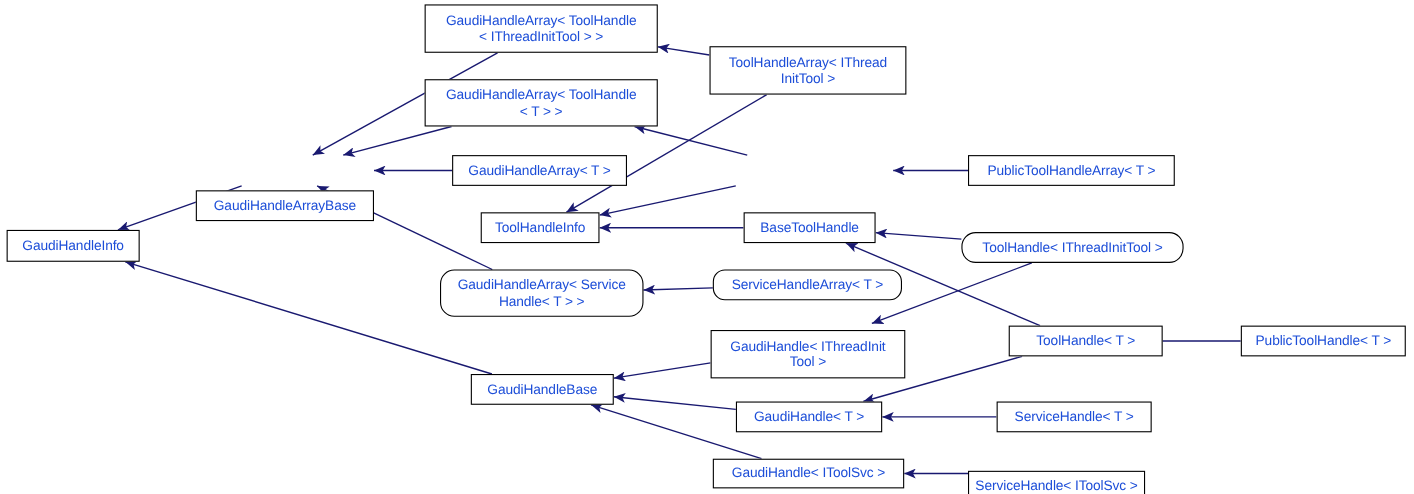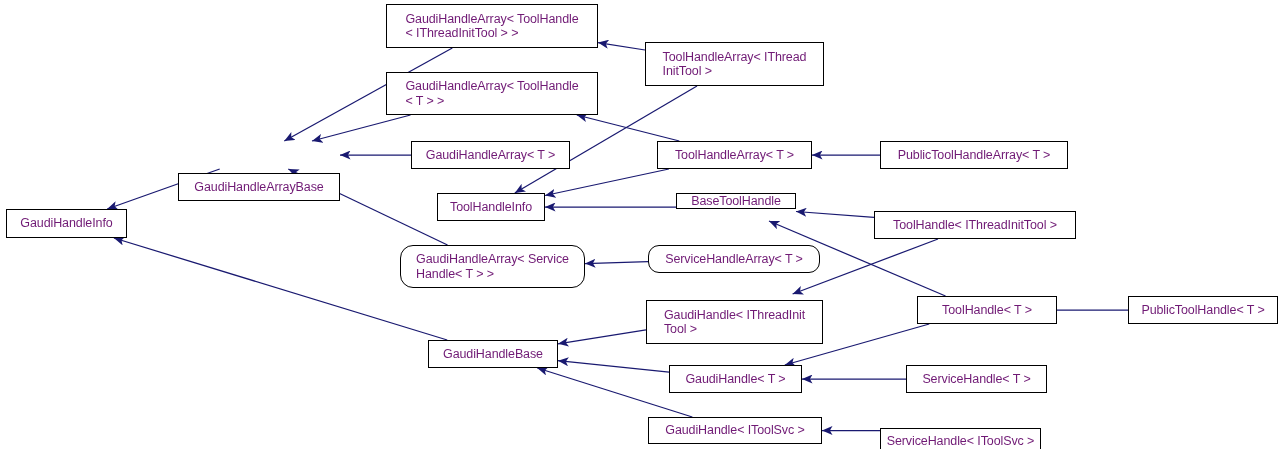--- a/index.html
+++ b/index.html
@@ -22,27 +22,27 @@
     top: 0;
     width: 1285px;
     height: 449px;
     pointer-events: none;
   }
   .node {
     position: absolute;
     box-sizing: border-box;
     border: 1px solid #000000;
     background: #ffffff;
-    color: #701a75;
+    color: #1d4ed8;
     font-size: 12.5px;
     line-height: 14.5px;
     display: flex;
     align-items: center;
     justify-content: center;
-    text-align: left;
+    text-align: center;
     white-space: pre-line;
     letter-spacing: -0.1px;
     z-index: 2;
   }
 </style>
 </head>
 <body>
 
 <div id="diagram">
 
@@ -80,26 +80,25 @@
   </svg>
 
   <div class="node" style="left: 386px; top: 4px; width: 212px; height: 44px;">GaudiHandleArray&lt; ToolHandle
 &lt; IThreadInitTool &gt; &gt;</div>
   <div class="node" style="left: 645px; top: 42px; width: 179px; height: 44px;">ToolHandleArray&lt; IThread
 InitTool &gt;</div>
   <div class="node" style="left: 386px; top: 72px; width: 212px; height: 43px;">GaudiHandleArray&lt; ToolHandle
 &lt; T &gt; &gt;</div>
   <div class="node" style="left: 178px; top: 141px; width: 162px; height: 28px; margin-top: 32px;">GaudiHandleArrayBase</div>
   <div class="node" style="left: 411px; top: 141px; width: 159px; height: 28px;">GaudiHandleArray&lt; T &gt;</div>
-  <div class="node" style="left: 657px; top: 141px; width: 155px; height: 28px;">ToolHandleArray&lt; T &gt;</div>
   <div class="node" style="left: 880px; top: 141px; width: 188px; height: 28px;">PublicToolHandleArray&lt; T &gt;</div>
   <div class="node" style="left: 6px; top: 209px; width: 121px; height: 29px;">GaudiHandleInfo</div>
   <div class="node" style="left: 437px; top: 193px; width: 108px; height: 28px;">ToolHandleInfo</div>
-  <div class="node" style="left: 676px; top: 193px; width: 120px; height: 16px;">BaseToolHandle</div>
-  <div class="node" style="left: 874px; top: 211px; width: 202px; height: 28px;">ToolHandle&lt; IThreadInitTool &gt;</div>
+  <div class="node" style="left: 676px; top: 193px; width: 120px; height: 28px;">BaseToolHandle</div>
+  <div class="node" style="left: 874px; top: 211px; width: 202px; height: 28px; border-radius: 13px;">ToolHandle&lt; IThreadInitTool &gt;</div>
   <div class="node" style="left: 400px; top: 245px; width: 185px; height: 43px; border-radius: 13px;">GaudiHandleArray&lt; Service
 Handle&lt; T &gt; &gt;</div>
   <div class="node" style="left: 648px; top: 245px; width: 172px; height: 28px; border-radius: 11px;">ServiceHandleArray&lt; T &gt;</div>
   <div class="node" style="left: 646px; top: 300px; width: 177px; height: 44px;">GaudiHandle&lt; IThreadInit
 Tool &gt;</div>
   <div class="node" style="left: 917px; top: 296px; width: 140px; height: 28px;">ToolHandle&lt; T &gt;</div>
   <div class="node" style="left: 1128px; top: 296px; width: 150px; height: 28px;">PublicToolHandle&lt; T &gt;</div>
   <div class="node" style="left: 428px; top: 340px; width: 130px; height: 28px;">GaudiHandleBase</div>
   <div class="node" style="left: 669px; top: 365px; width: 133px; height: 28px;">GaudiHandle&lt; T &gt;</div>
   <div class="node" style="left: 906px; top: 365px; width: 141px; height: 28px;">ServiceHandle&lt; T &gt;</div>

